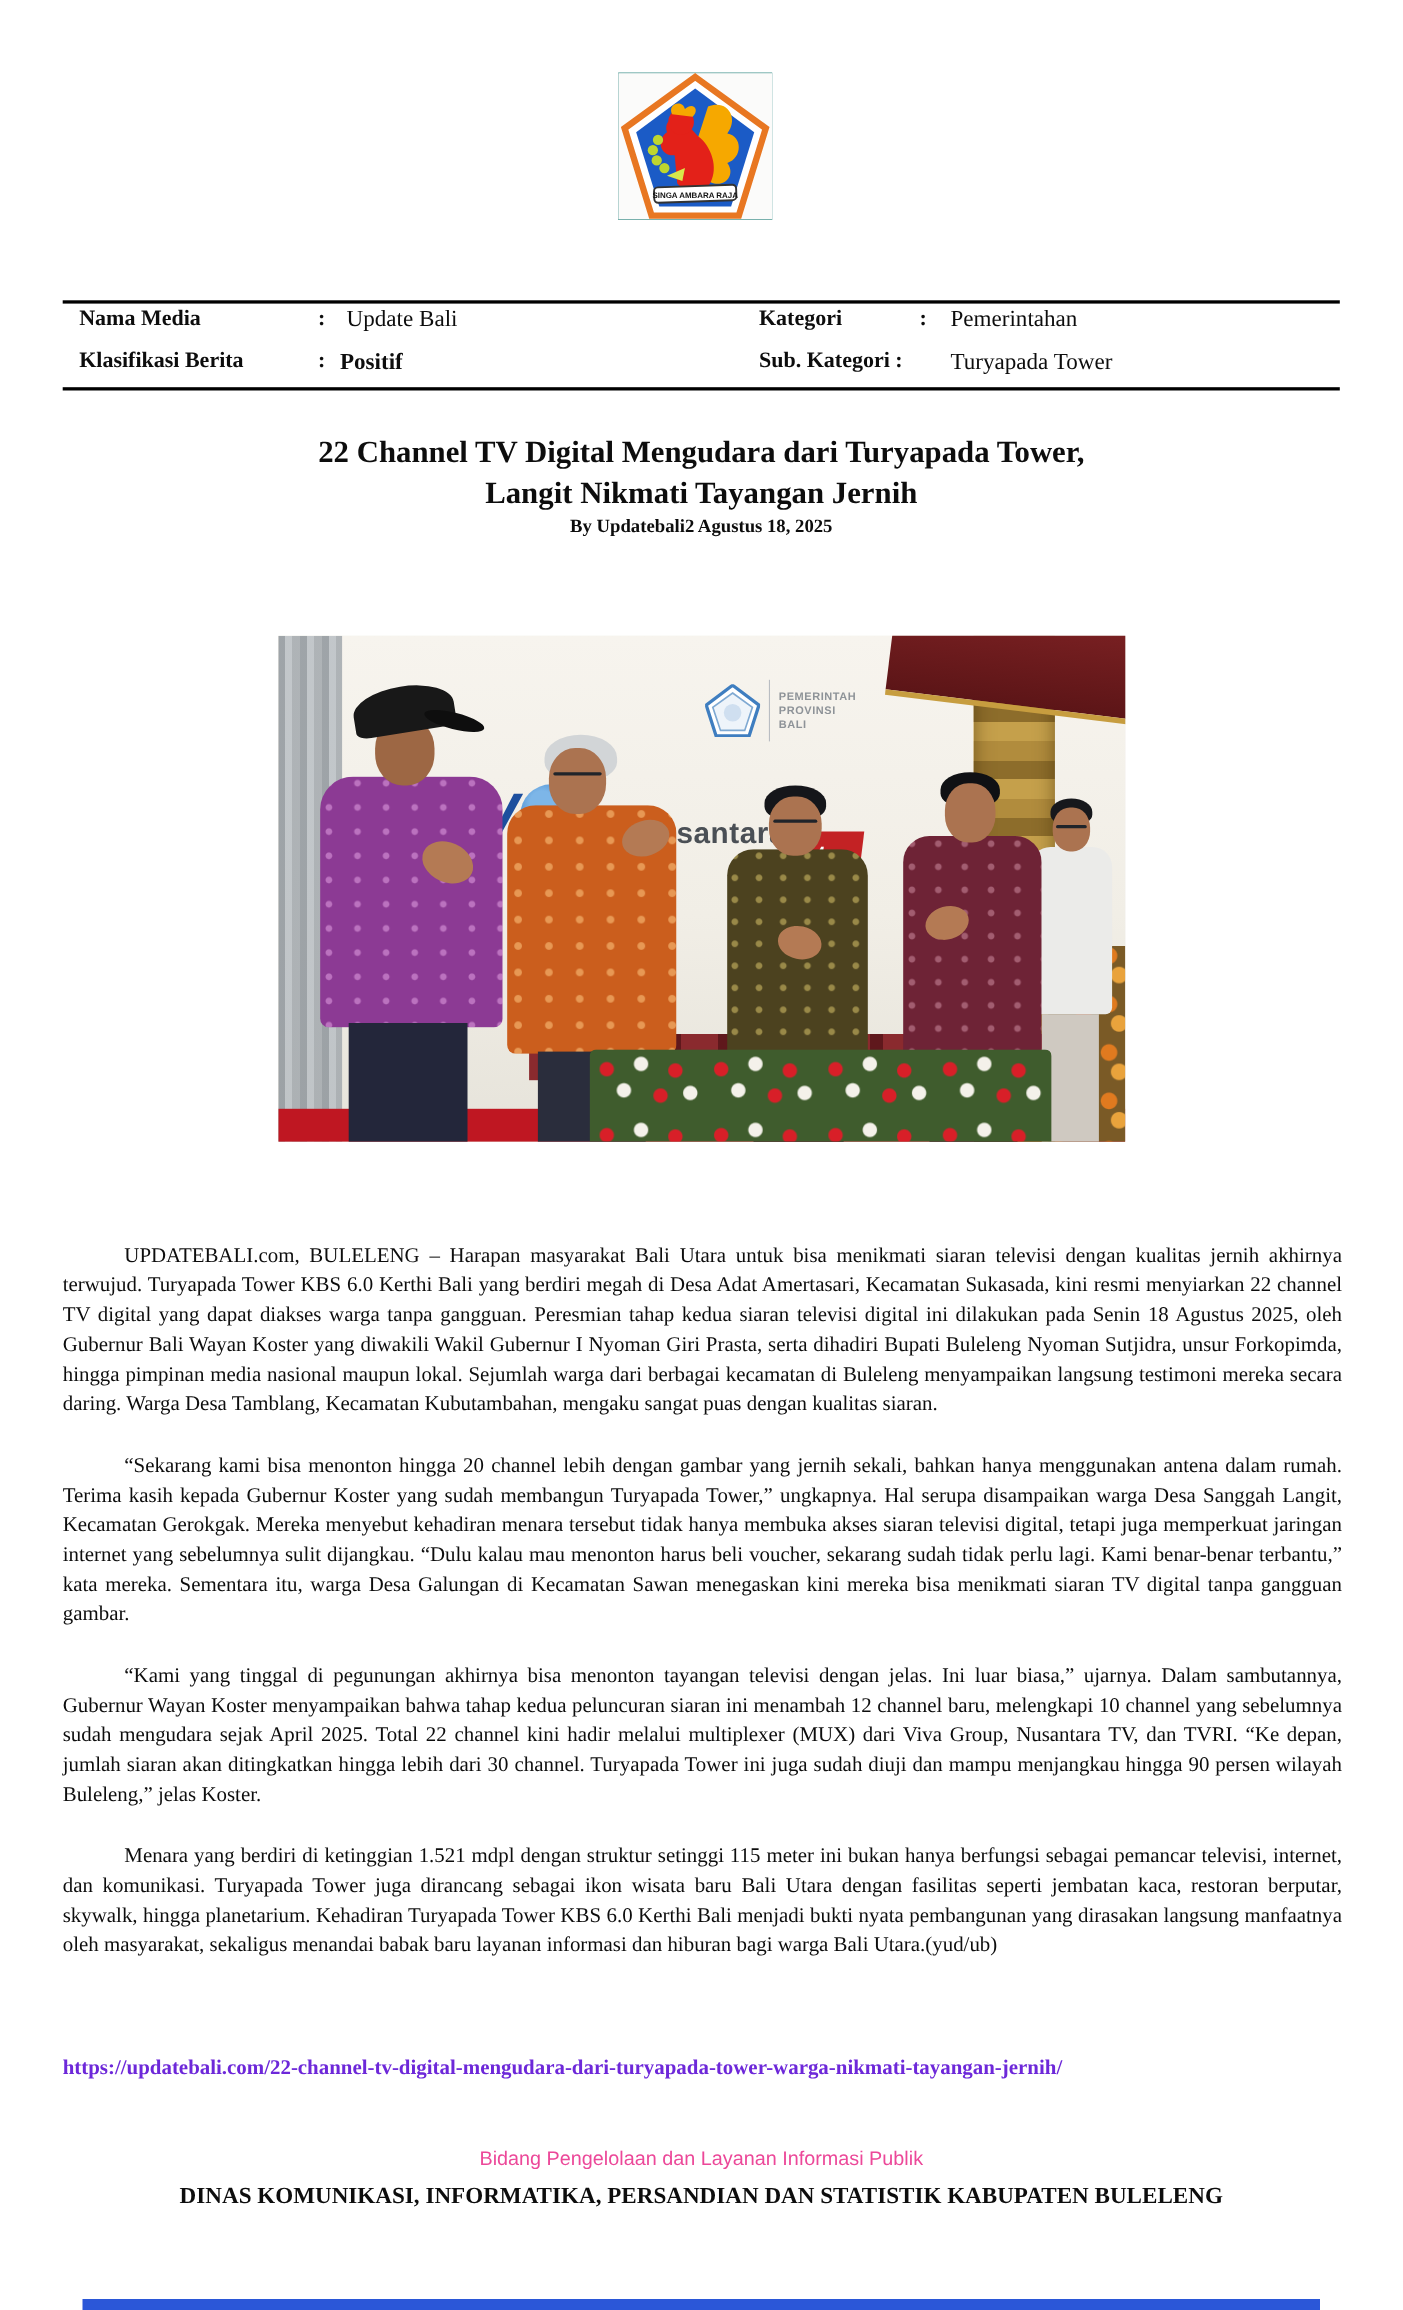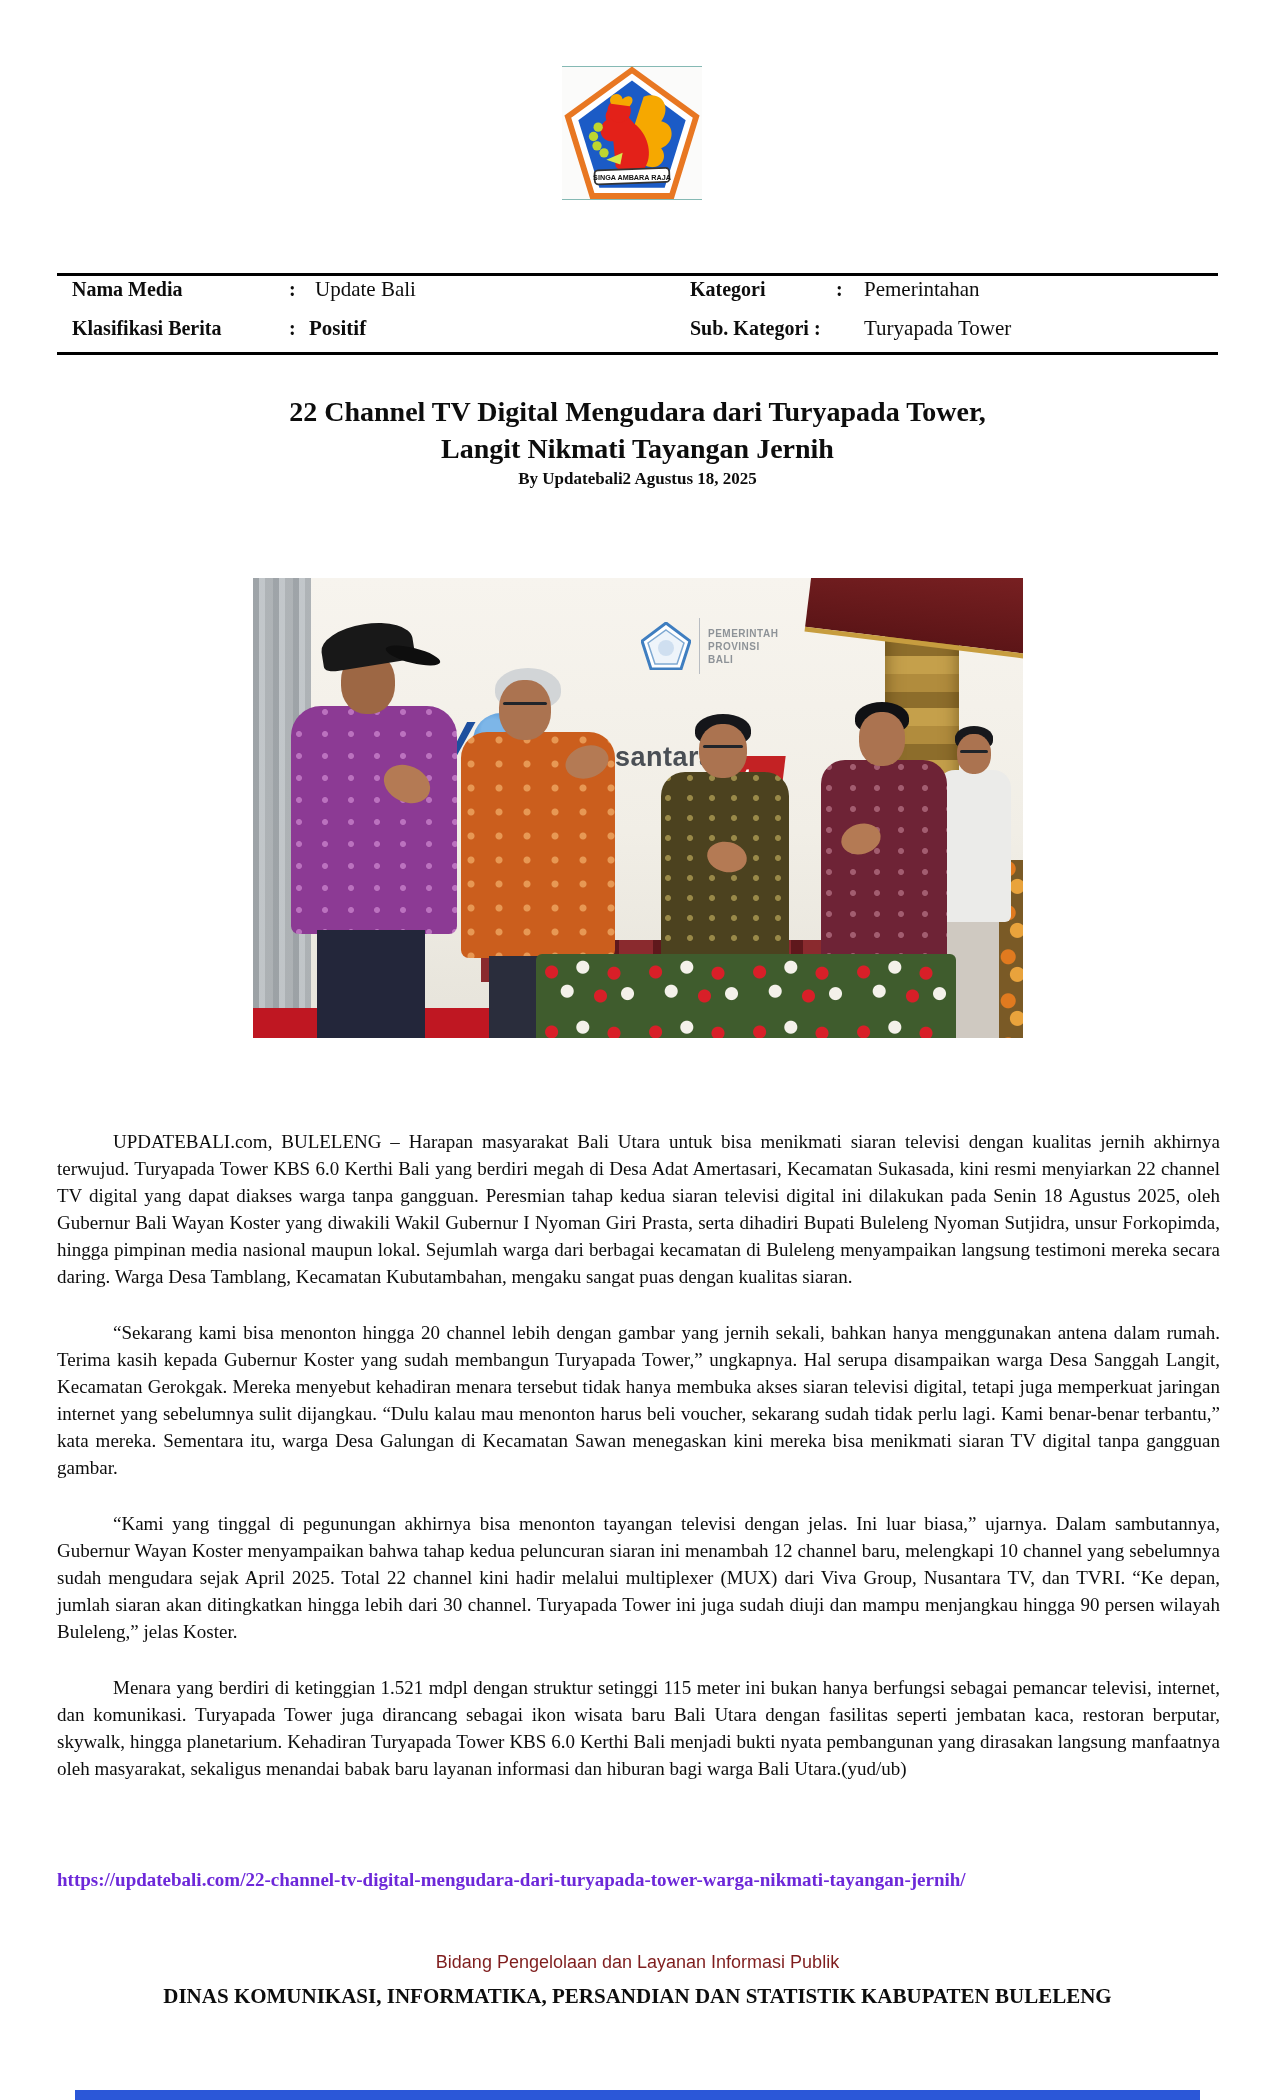--- a/index.html
+++ b/index.html
@@ -127,21 +127,21 @@
   .p5 .shirt{left:6px; top:44px; width:74px; height:152px; border-radius:18px 18px 6px 6px; background:#ebebe9;}
   .p5 .pants{left:16px; top:196px; width:52px; height:116px; background:#cfc9c1;}
 
   
   .body-text{left:57px; top:1128px; width:1163px; font-size:19px; line-height:27px; text-align:justify;}
   .body-text p{margin:0 0 29px 0; text-indent:56px;}
   .source-url{left:57px; top:1869px; width:1163px; font-weight:bold; font-size:19px; color:#6d28d9; text-decoration:none;}
 
   
   .footer-1{left:0; top:1952px; width:100%; text-align:center;
-    font-family:"Liberation Sans",sans-serif; font-size:18px; color:#7f1d1d;}
+    font-family:"Liberation Sans",sans-serif; font-size:18px; color:#ec4899;}
   .footer-2{left:0; top:1984px; width:100%; text-align:center;
     font-weight:bold; font-size:21px; white-space:nowrap;}
   .accent-bar{left:75px; top:2090px; width:1125px; height:10px; background:#2b57d8;}
 </style>
 </head>
 <body>
 
 <div class="page">
 
   <div class="abs crest">

